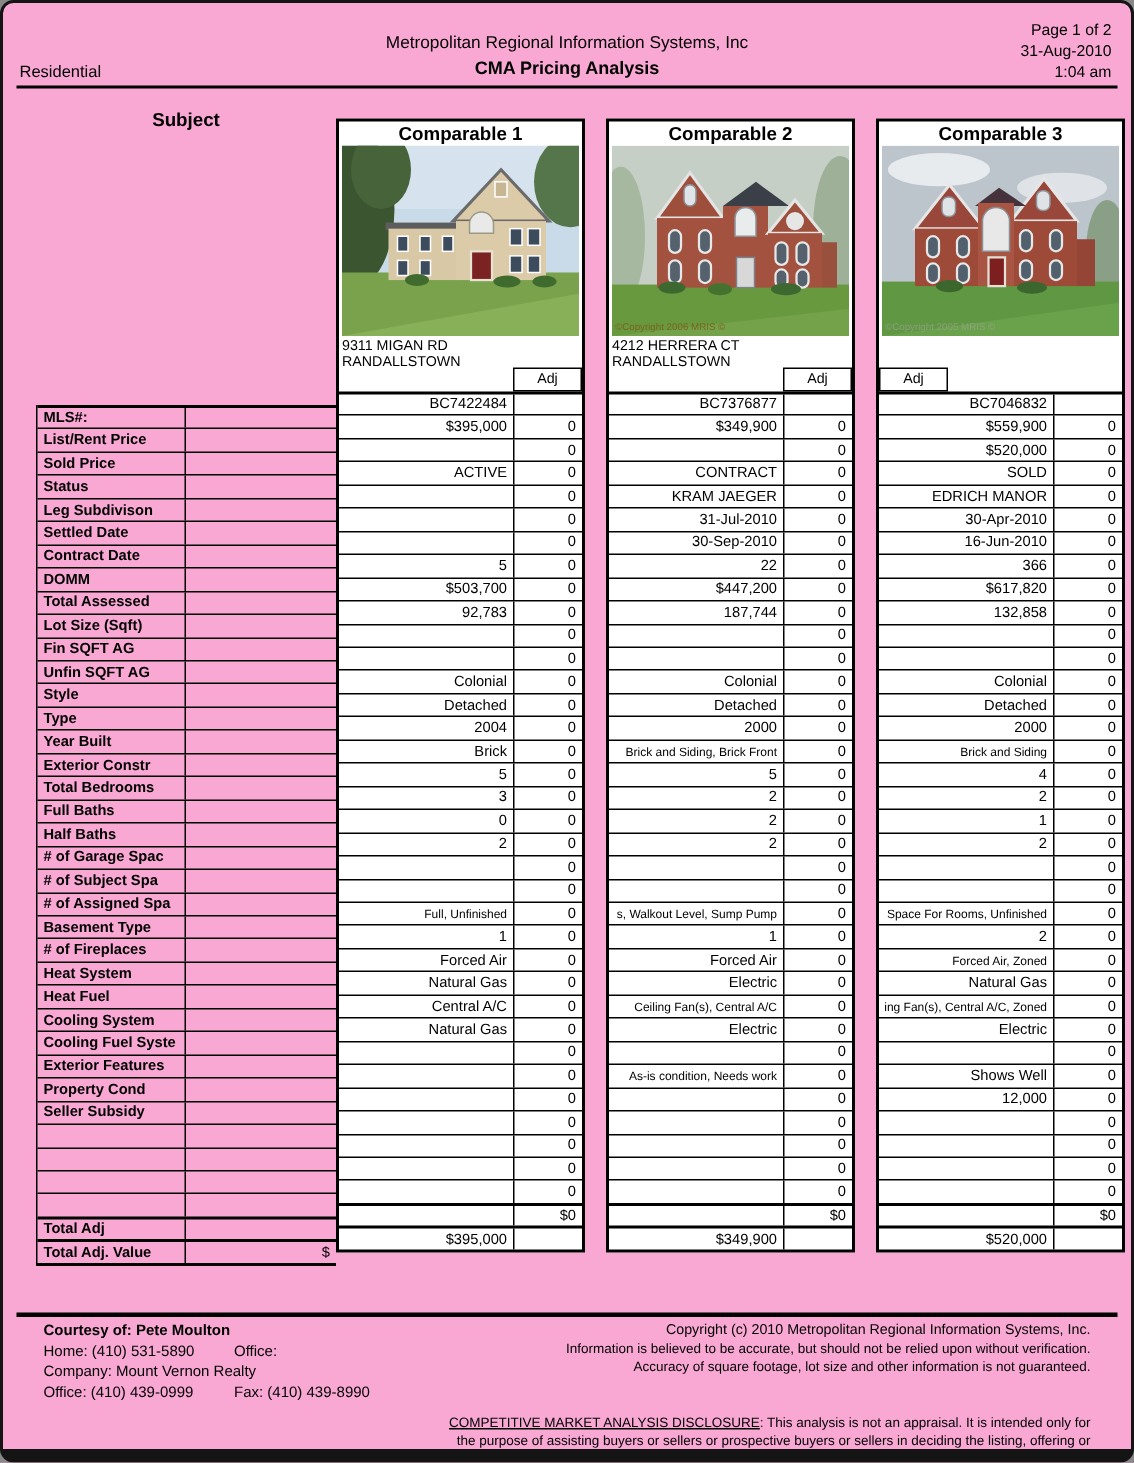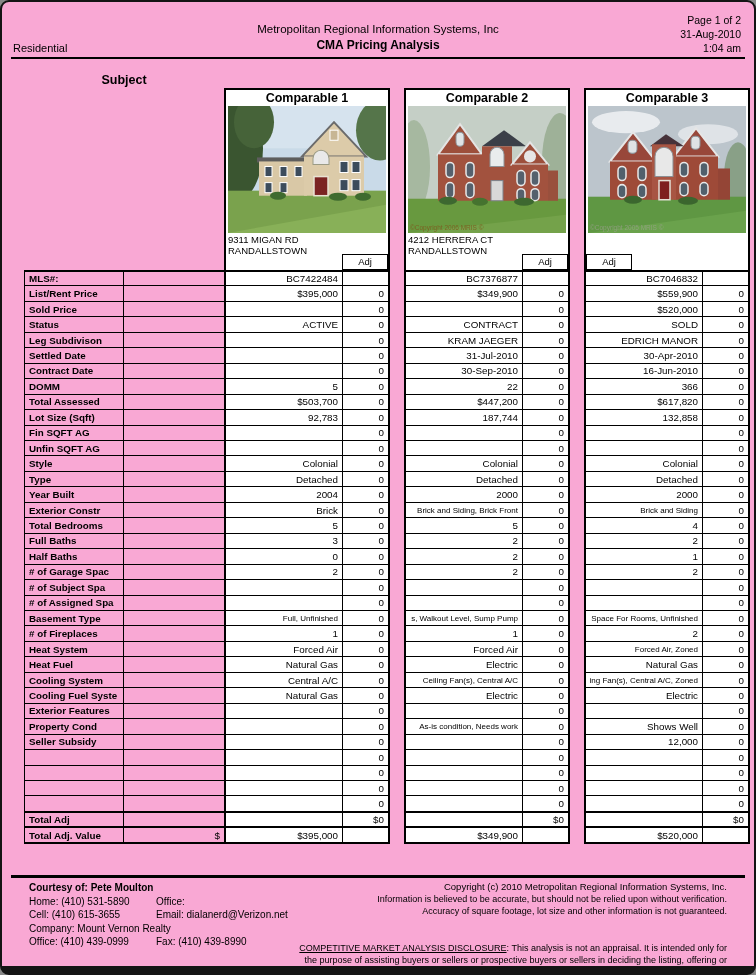--- a/index.html
+++ b/index.html
@@ -11,21 +11,21 @@
   }
   
   .h-org{position:absolute;top:21px;left:0;right:0;text-align:center;font-size:11.5px;}
   .h-title{position:absolute;top:36px;left:0;right:0;text-align:center;font-size:12px;font-weight:bold;}
   .h-cat{position:absolute;top:40px;left:11px;font-size:11px;}
   .h-right{position:absolute;top:11px;right:13px;text-align:right;font-size:10.5px;line-height:14px;}
   .rule{position:absolute;left:9px;right:9px;background:#000;}
   .rule-top{top:55px;height:2px;}
   .rule-bottom{top:873px;height:3px;}
   
-  .tablewrap{position:absolute;left:22px;top:68px;display:flex;align-items:flex-end;}
+  .tablewrap{position:absolute;left:22px;top:68px;display:flex;align-items:center;}
   .grp-left{width:200px;}
   .subject-h{height:184px;padding-top:3px;text-align:center;font-size:12.5px;font-weight:bold;}
   .grp-left .rows{border-left:1px solid #000;border-bottom:2px solid #000;margin-top:16px;}
   .comp{width:166px;border:2px solid #000;background:#fff;}
   .comp + .comp{margin-left:14px;}
   .comp-title{height:16px;text-align:center;font-size:12.5px;font-weight:bold;line-height:16px;}
   .photo{position:relative;height:127px;margin:0 2px;overflow:hidden;}
   .photo svg{display:block;width:100%;height:100%;}
   .wm{position:absolute;left:2px;bottom:2px;font-size:6.5px;color:#7d5a1e;opacity:.85;letter-spacing:0;}
   .wm3{color:#9aa08d;opacity:.75;}
@@ -799,23 +799,20 @@
   </div>
 
   <div class="rule rule-bottom"></div>
 
   <div class="f-left">
     <div class="bold">Courtesy of: Pete Moulton</div>
     <div>
       <span class="col1">Home: (410) 531-5890</span><span>Office:</span>
     </div>
     <div>
-      <span class="col1">Cell: (410) 615-3655</span><span>Email: dialanerd@Verizon.net</span>
-    </div>
-    <div>
       <span>Company: Mount Vernon Realty</span>
     </div>
     <div>
       <span class="col1">Office: (410) 439-0999</span><span>Fax: (410) 439-8990</span>
     </div>
   </div>
 
   <div class="f-right">
     <div class="copy">Copyright (c) 2010 Metropolitan Regional Information Systems, Inc.</div>
     <div>Information is believed to be accurate, but should not be relied upon without verification.</div>

